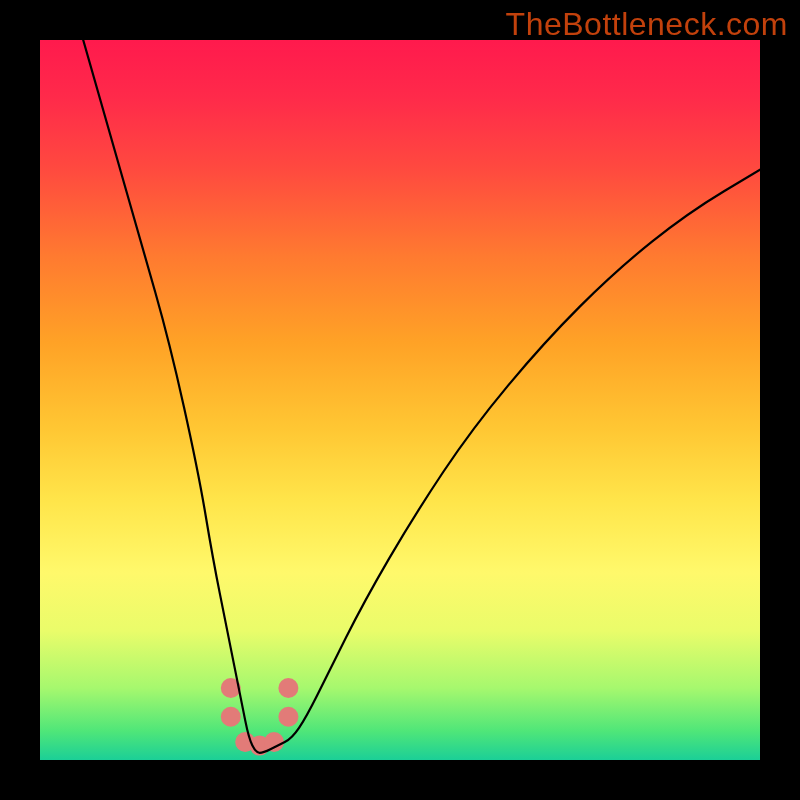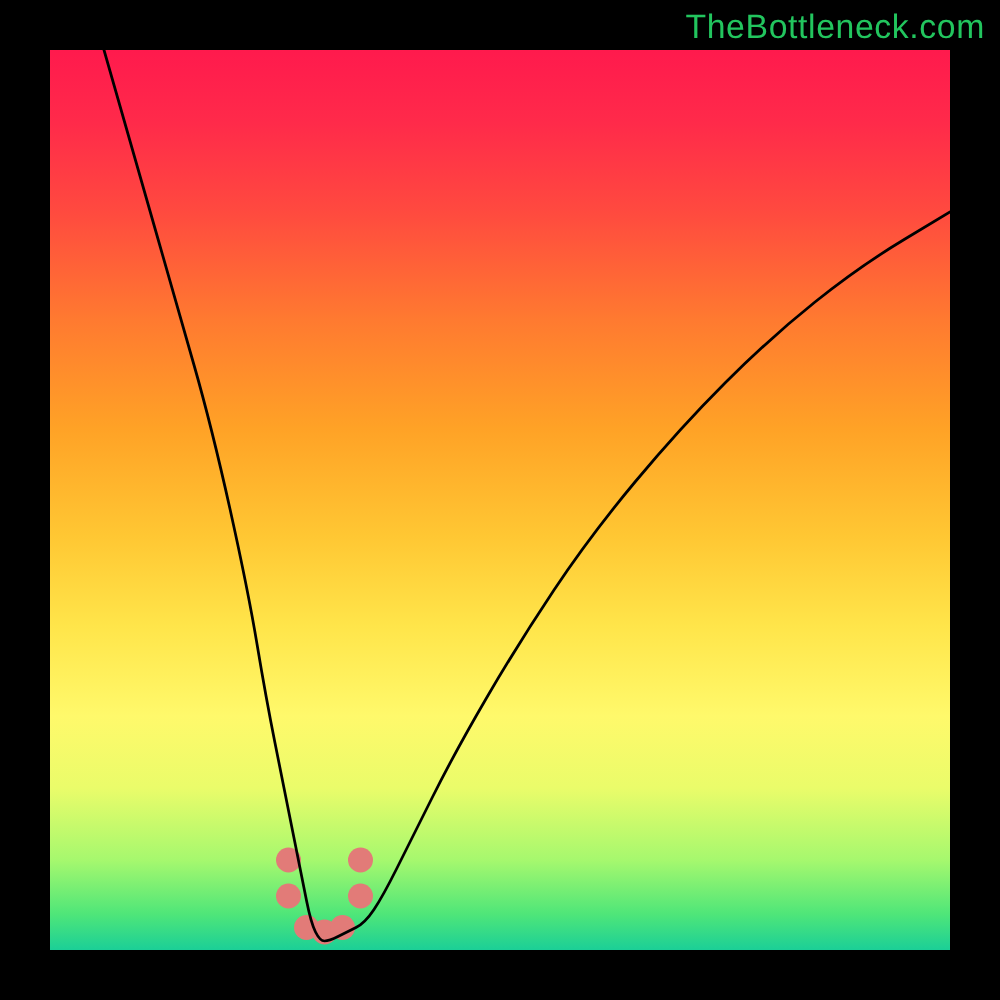--- a/index.html
+++ b/index.html
@@ -28,22 +28,22 @@
       #fff96b 74%,
       #eafc6a 82%,
       #a6f86e 90%,
       #4fe679 96%,
       #1bcf97 100%);
   }
   .watermark {
     position: absolute;
     top: 6px;
     right: 12px;
-    color: #22c55e;
-    font-size: 27px;
+    color: #c2410c;
+    font-size: 32px;
     letter-spacing: 0.5px;
     font-weight: 500;
   }
   svg.curve {
     position: absolute;
     left: 40px;
     top: 40px;
     width: 720px;
     height: 720px;
     pointer-events: none;

